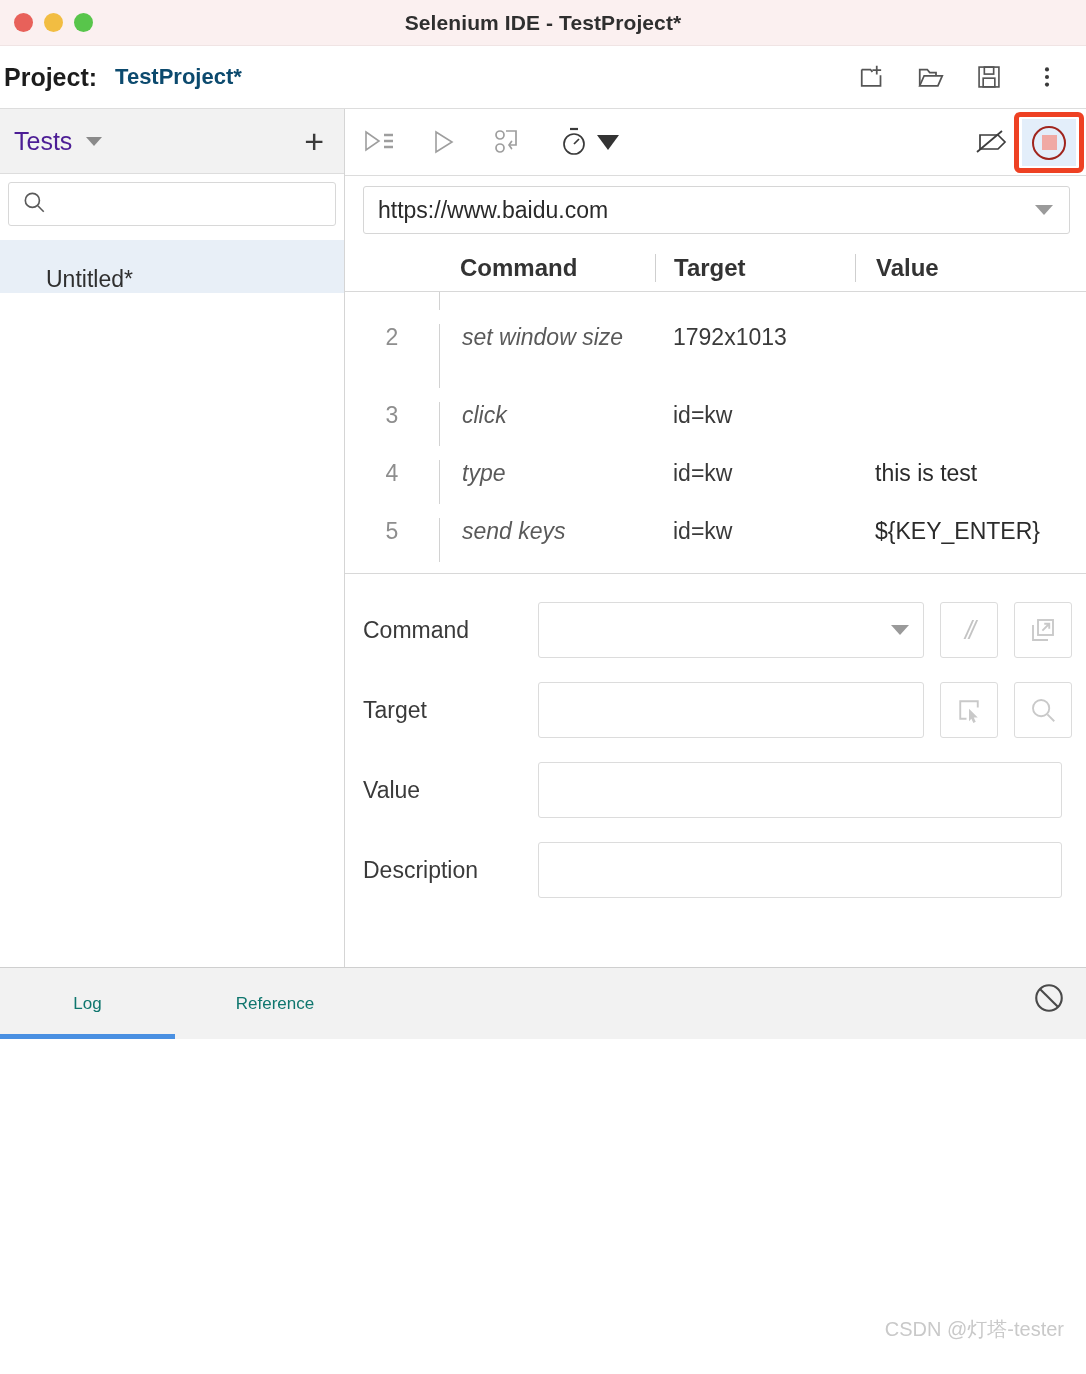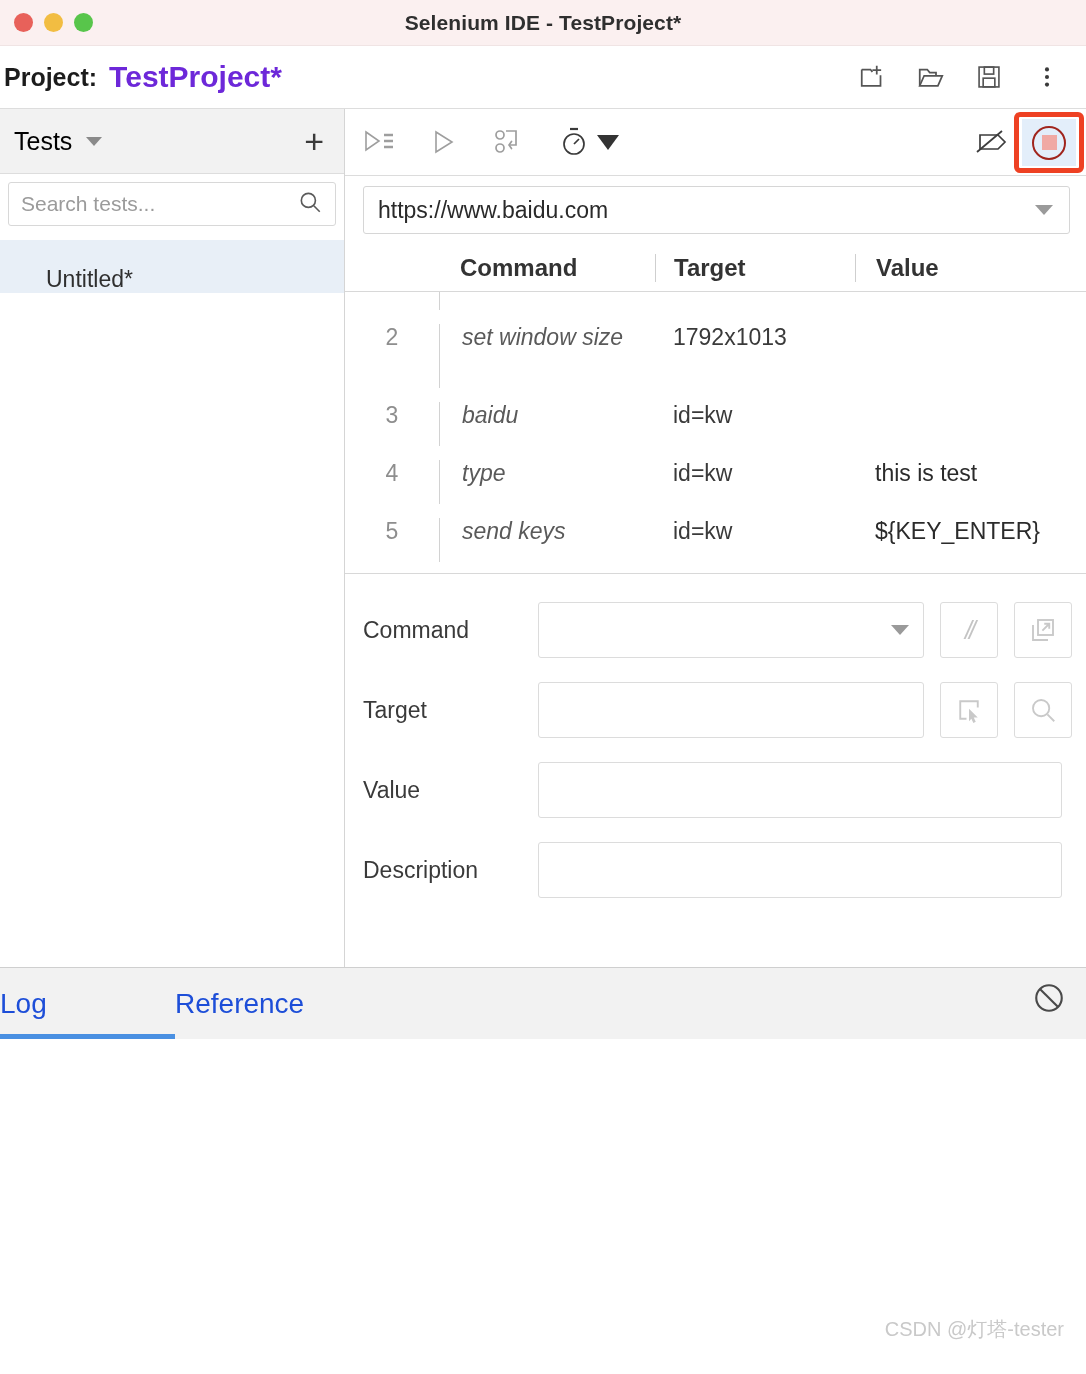--- a/index.html
+++ b/index.html
@@ -43,24 +43,24 @@
     align-items: center;
     padding: 0 22px 0 4px;
     border-bottom: 1px solid #dddddd;
   }
   .project-label {
     font-size: 25px;
     font-weight: bold;
     color: #1c1c1c;
   }
   .project-name {
-    font-size: 30px;
+    font-size: 22px;
     font-weight: bold;
-    color: #6d28d9;
-    margin-left: 12px;
+    color: #0c4a6e;
+    margin-left: 18px;
   }
   .header-spacer { flex: 1; }
   .header-actions { display: flex; align-items: center; gap: 24px; }
   .hicon { width: 34px; height: 34px; display: flex; align-items: center; justify-content: center; cursor: pointer; }
 
   
   .body-wrap { display: flex; height: 858px; }
 
   
   .sidebar {
@@ -71,21 +71,21 @@
     flex-direction: column;
   }
   .tests-bar {
     height: 65px;
     background: #F2F2F2;
     border-bottom: 1px solid #dddddd;
     display: flex;
     align-items: center;
     padding: 0 20px 0 14px;
   }
-  .tests-label { font-size: 25px; color: #000000; text-align: right; }
+  .tests-label { font-size: 25px; color: #4c1d95; text-align: right; }
   .caret-down {
     width: 0; height: 0;
     border-left: 8px solid transparent;
     border-right: 8px solid transparent;
     border-top: 9px solid #8a8a8a;
     margin-left: 14px;
   }
   .tests-spacer { flex: 1; }
   .plus-btn {
     font-size: 34px; color: #3a3a3a; line-height: 1;
@@ -304,23 +304,23 @@
     background: #F2F2F2;
     border-top: 1px solid #cfcfcf;
     display: flex;
     align-items: flex-end;
     padding-right: 20px;
   }
   .btab {
     height: 100%;
     display: flex;
     align-items: center;
-    justify-content: flex-start;
-    font-size: 28px;
-    color: #1d4ed8;
+    justify-content: center;
+    font-size: 17px;
+    color: #0f766e;
     cursor: pointer;
     position: relative;
   }
   .btab.log { width: 175px; }
   .btab.reference { width: 200px; }
   .btab.active::after {
     content: "";
     position: absolute;
     left: 0; right: 0; bottom: 0;
     height: 5px;
@@ -390,21 +390,20 @@
 
   <div class="sidebar">
     <div class="tests-bar">
       <span class="tests-label">Tests</span>
       <span class="caret-down"></span>
       <span class="tests-spacer"></span>
       <span class="plus-btn">+</span>
     </div>
     <div class="search-wrap">
       <div class="search-box">
-        <input class="search-input" type="text" placeholder="Search tests..." style="">
         <span>
           <svg width="26" height="26" viewBox="0 0 24 24" fill="none" stroke="#5a5a5a" stroke-width="1.5">
             <circle cx="10.5" cy="10.5" r="6.5"></circle>
               <path d="M15.5 15.5L21 21"></path>
           </svg>
         </span>
       </div>
     </div>
     <div class="test-list">
       <div class="test-item selected">
@@ -496,21 +495,21 @@
 
         <div class="row tall">
           <div class="cell-num">2</div>
           <div class="cell-cmd">set window size</div>
           <div class="cell-tgt">1792x1013</div>
           <div class="cell-val"></div>
         </div>
 
         <div class="row">
           <div class="cell-num">3</div>
-          <div class="cell-cmd">baidu</div>
+          <div class="cell-cmd">click</div>
           <div class="cell-tgt">id=kw</div>
           <div class="cell-val"></div>
         </div>
 
         <div class="row">
           <div class="cell-num">4</div>
           <div class="cell-cmd">type</div>
           <div class="cell-tgt">id=kw</div>
           <div class="cell-val">this is test</div>
         </div>

